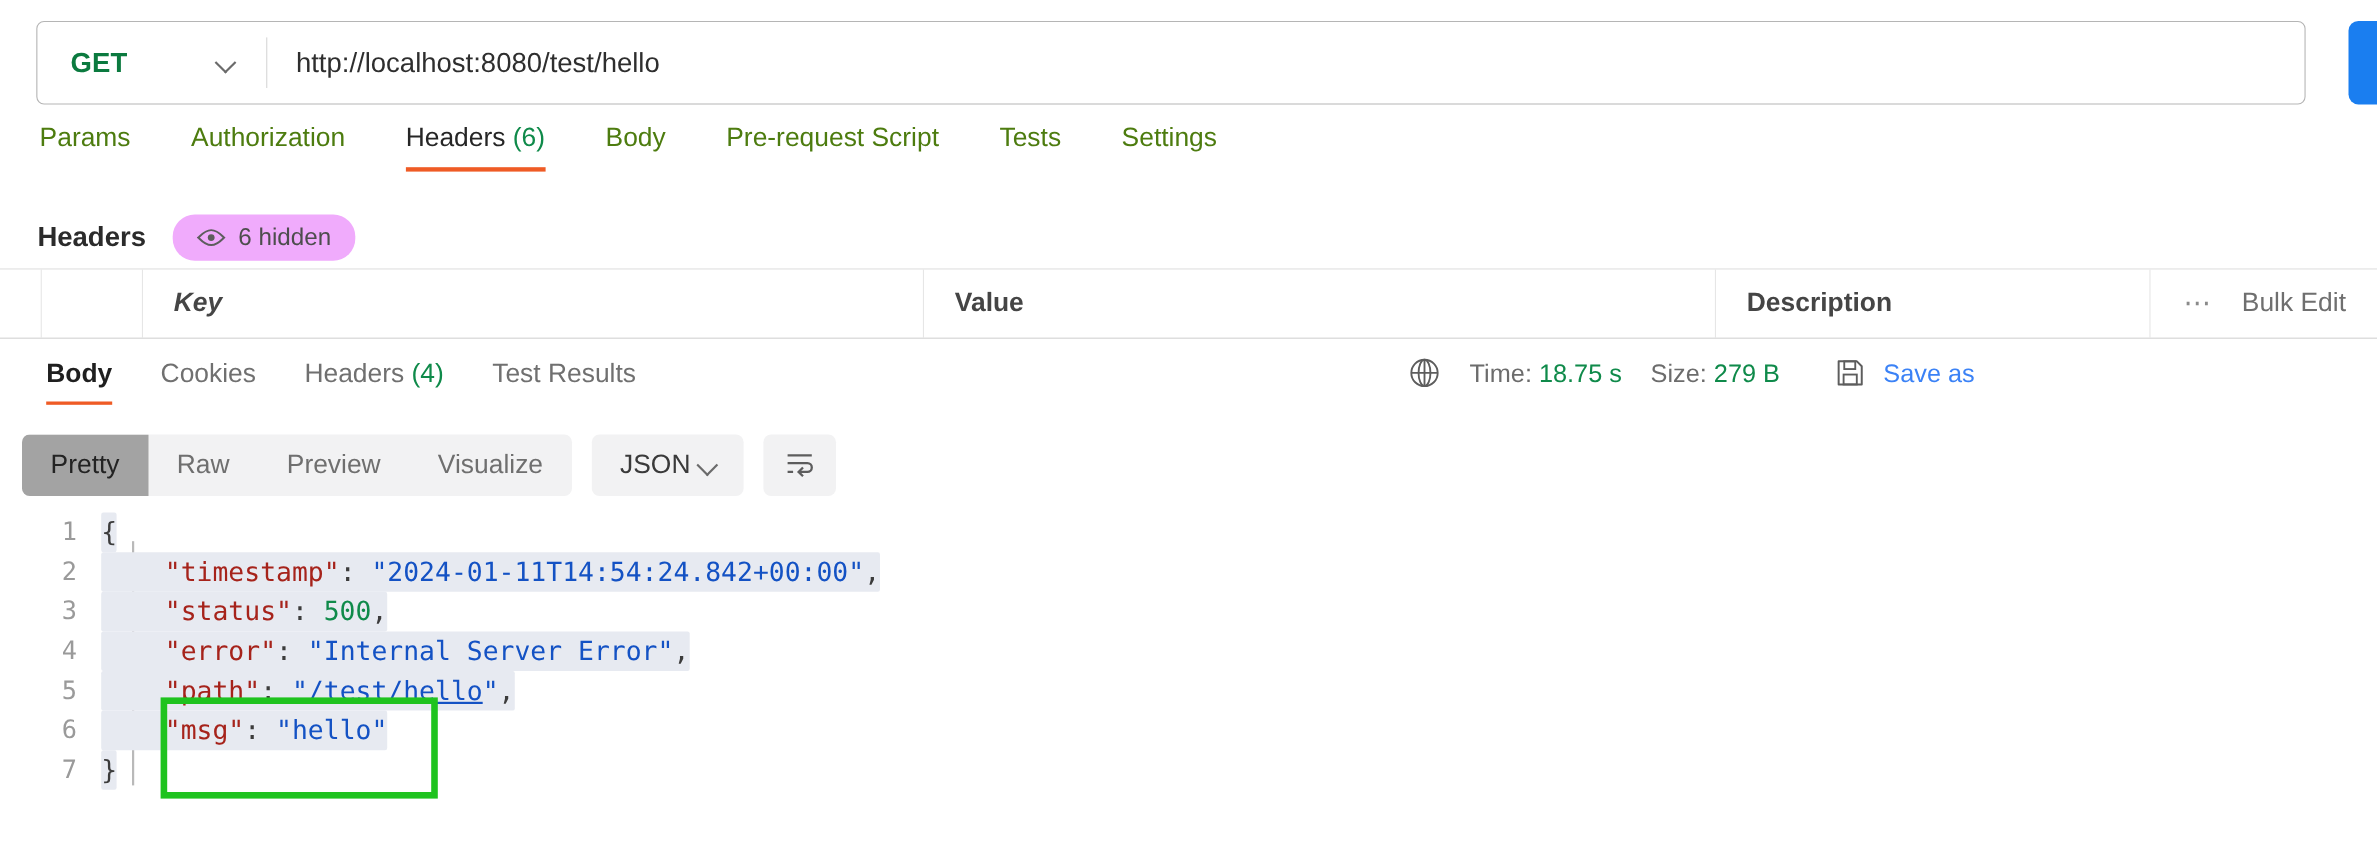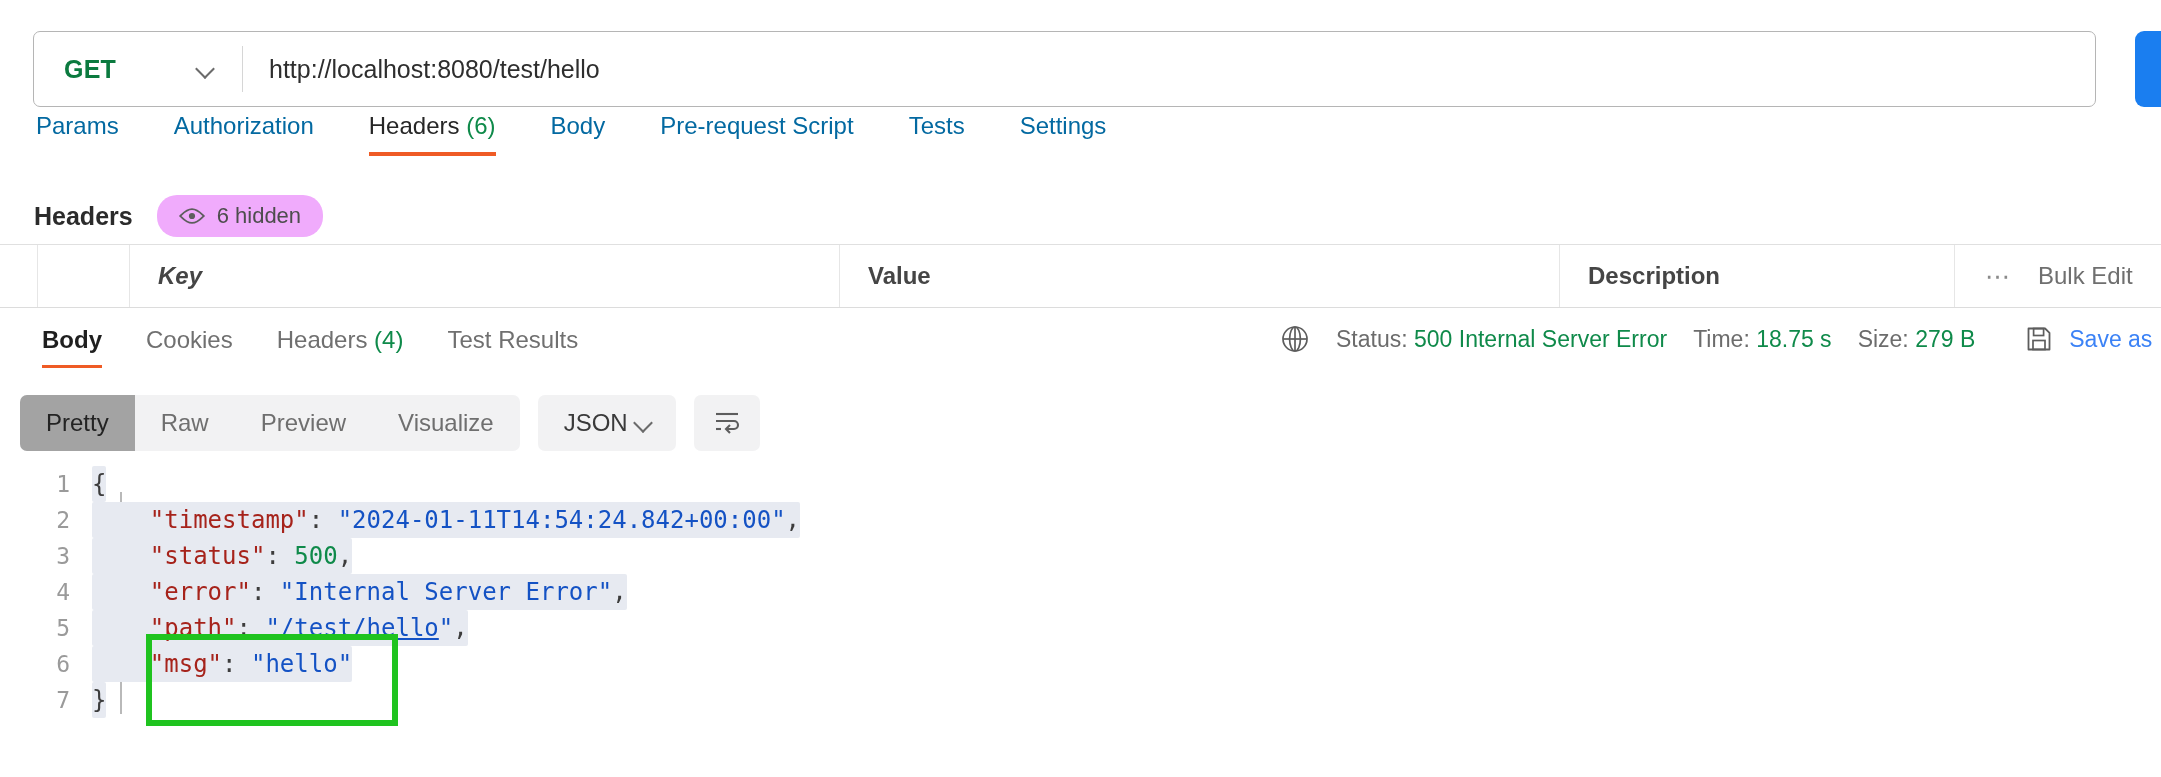--- a/index.html
+++ b/index.html
@@ -13,21 +13,21 @@
     font-family: "Liberation Sans", sans-serif;
     color: #2c2c2c;
     overflow: hidden;
     position: relative;
     -webkit-font-smoothing: antialiased;
   }
 
   
   .url-row {
     position: absolute;
-    left: 0; top: 16px;
+    left: 0; top: 4px;
     width: 1718px;
     height: 110px;
   }
   .url-box {
     position: absolute;
     left: 33px; top: 15px;
     width: 2063px;
     height: 76px;
     border: 1px solid #b5b5b5;
     border-radius: 7px;
@@ -98,21 +98,21 @@
     left: 0; top: 112px;
     width: 2161px;
     height: 62px;
     display: flex;
     align-items: flex-start;
     padding-left: 36px;
     box-sizing: border-box;
   }
   .rtab {
     font-size: 24px;
-    color: #0369a1;
+    color: #4d7c0f;
     margin-right: 55px;
     padding-bottom: 16px;
     cursor: pointer;
     white-space: nowrap;
     position: relative;
     line-height: 1.15;
   }
   .rtab.active {
     color: #262626;
   }
@@ -443,21 +443,20 @@
 
 <div class="resp-meta">
   <span class="globe-ico">
     <svg viewBox="0 0 30 30" width="30" height="30">
       <circle cx="15" cy="15" r="12" fill="none" stroke="#5d5d5d" stroke-width="1.7"></circle>
       <ellipse cx="15" cy="15" rx="5.4" ry="12" fill="none" stroke="#5d5d5d" stroke-width="1.7"></ellipse>
       <line x1="3" y1="15" x2="27" y2="15" stroke="#5d5d5d" stroke-width="1.7"></line>
       <line x1="15" y1="3" x2="15" y2="27" stroke="#5d5d5d" stroke-width="1.7"></line>
     </svg>
   </span>
-  <span class="meta-item"><span>Status:</span> <span class="meta-val">500 Internal Server Error</span></span>
   <span class="meta-item"><span>Time:</span> <span class="meta-val">18.75 s</span></span>
   <span class="meta-item"><span>Size:</span> <span class="meta-val">279 B</span></span>
   <span class="save-grp">
     <span class="disk-ico">
       <svg viewBox="0 0 28 28" width="28" height="28">
         <path d="M3.5 3.5h16.6L24.5 7.9V24.5H3.5z" fill="none" stroke="#5d5d5d" stroke-width="1.8" stroke-linejoin="round"></path>
         <rect x="8.6" y="3.5" width="10" height="7" fill="none" stroke="#5d5d5d" stroke-width="1.7"></rect>
         <rect x="8" y="15.5" width="12" height="9" fill="none" stroke="#5d5d5d" stroke-width="1.7"></rect>
       </svg>
     </span>

